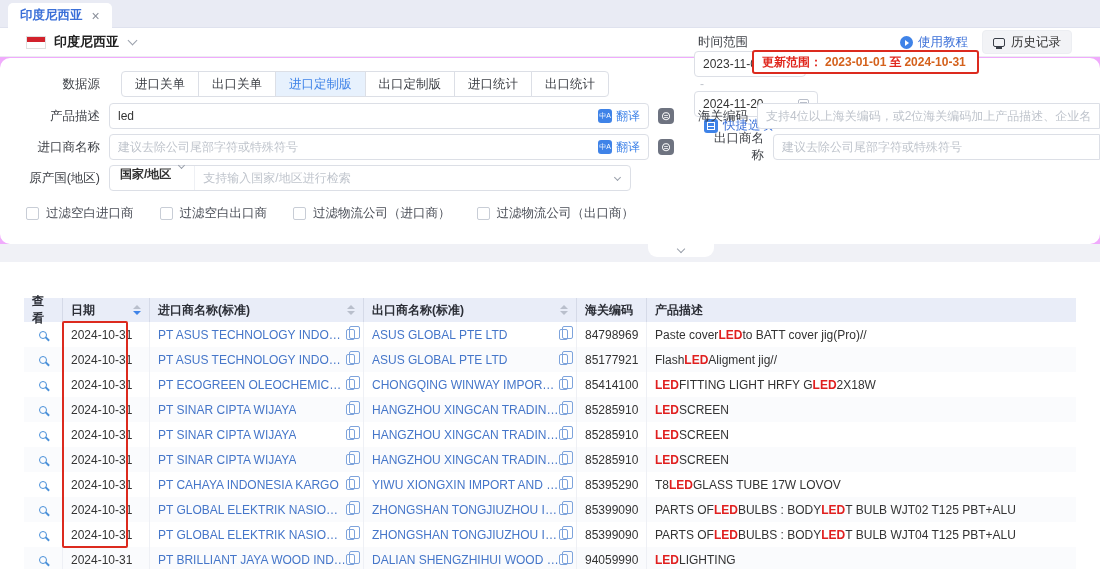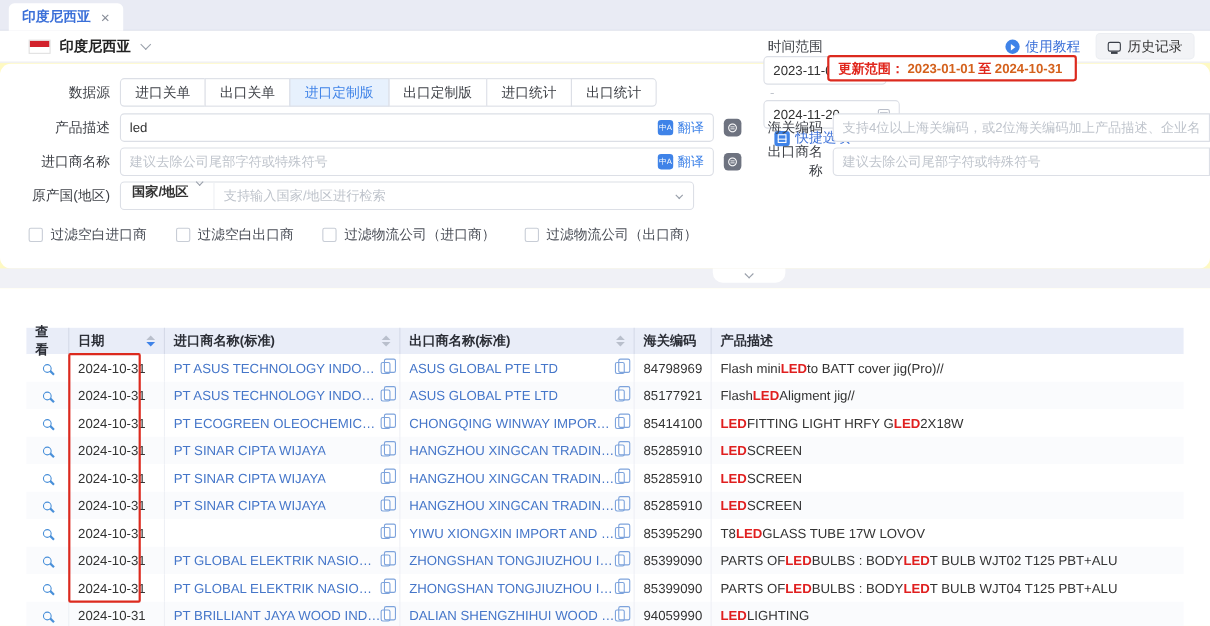--- a/index.html
+++ b/index.html
@@ -1,52 +1,52 @@
 <!DOCTYPE html>
 <html><head>
 <meta charset="utf-8">
 <style>
   * { margin:0; padding:0; box-sizing:border-box; }
   html,body { background:#fff; }
   body { font-family:"Liberation Sans","DejaVu Sans",sans-serif; font-size:12px; color:#333; }
-  #app { position:relative; width:1100px; height:569px; overflow:hidden; background:#fef9c3; }
+  #app { position:relative; width:1100px; height:569px; overflow:hidden; background:#f0abfc; }
 
   
   .tabbar { position:absolute; top:0; left:0; width:1100px; height:28px; background:#e9ebf4; border-bottom:1px solid #dfe2ee; }
   .tab { position:absolute; left:8px; top:3px; height:25px; background:#fff; border-radius:5px 5px 0 0; display:flex; align-items:center; gap:9px; padding:0 12px; }
   .tab-label { color:#3a6fd8; font-weight:bold; font-size:12.5px; }
   .tab-close { color:#8a8f9a; font-size:14px; line-height:1; cursor:pointer; }
 
   
   .apphdr { position:absolute; top:28px; left:0; width:1100px; height:29px; background:#fff; border-bottom:1px solid #ececf1; display:flex; align-items:center; }
   .flag { width:20px; height:13px; border:1px solid #e0e0e0; margin-left:26px; background:linear-gradient(#d2222c 0 50%,#fff 50% 100%); }
   .country { margin-left:8px; font-size:13px; color:#222; font-weight:bold; }
   .chev { width:7px; height:7px; border-right:1.5px solid #9aa0ab; border-bottom:1.5px solid #9aa0ab; transform:rotate(45deg); display:inline-block; }
   .hdr-chev { margin-left:10px; margin-top:-3px; }
-  .hdr-right { margin-left:auto; display:flex; align-items:center; gap:14px; padding-right:14px; }
+  .hdr-right { margin-left:auto; display:flex; align-items:center; gap:14px; padding-right:28px; }
   .tutorial { display:flex; align-items:center; gap:5px; color:#3a6fd8; font-size:12.5px; cursor:pointer; }
   .tut-ic { width:13px; height:13px; border-radius:50%; background:#3f83e8; position:relative; }
   .tut-ic::before { content:""; position:absolute; left:5px; top:4px; border-left:4px solid #fff; border-top:3px solid transparent; border-bottom:3px solid transparent; }
   .history-btn { display:flex; align-items:center; gap:6px; background:#f2f3f6; border:1px solid #eceef2; border-radius:4px; height:24px; padding:0 10px; color:#333; font-size:12.5px; cursor:pointer; }
   .hist-ic { width:12px; height:9px; border:1.5px solid #3a3f48; border-radius:2px; position:relative; }
   .hist-ic::after { content:""; position:absolute; left:2px; right:2px; bottom:-3px; height:1.5px; background:#3a3f48; }
   .fav-star { position:absolute; right:-7px; top:33px; color:#f7b500; font-size:19px; }
 
   
   .update-box { position:absolute; left:752px; top:50px; height:24px; padding:0 8px; background:#fff; border:2px solid #dc2a1e; border-radius:3px; display:flex; align-items:center; white-space:nowrap; z-index:6; font-weight:bold; font-size:12px; }
   .u-red { color:#e0261c; }
   .u-date { color:#d4611c; margin:0 3px; }
 
   
   .filters { position:absolute; top:58px; left:0; width:1100px; height:186px; background:#fff;border-radius:10px; }
   .frow { position:absolute; left:0; width:1100px; display:flex; align-items:center; }
   .flabel { width:100px; text-align:right; margin-right:9px; color:#3c3f45; font-size:12.5px; flex:none; }
   .seg-group { display:flex; }
   .seg { height:26px; display:flex; align-items:center; padding:0 13px; border:1px solid #dcdfe6; margin-left:-1px; background:#fff; color:#3c3f45; font-size:12.5px; cursor:pointer; }
-  .seg:first-child { border-radius:4px 0 0 4px; margin-left:0; }
+  .seg:first-child { border-radius:4px 0 0 4px; margin-left:12px; }
   .seg:last-child { border-radius:0 4px 4px 0; }
   .seg-active { background:#e7f1fd; color:#3f83e8; border-color:#dcdfe6; z-index:1; }
   .inputbox { height:26px; border:1px solid #dcdfe6; border-radius:4px; display:flex; align-items:center; background:#fff; }
   .inputbox input { border:none; outline:none; flex:1; height:100%; padding:0 8px; font:inherit; color:#333; background:transparent; min-width:0; }
   .inputbox input::placeholder { color:#bfc4cc; }
   .ph { color:#bfc4cc; padding:0 8px; white-space:nowrap; overflow:hidden; }
   .val { color:#333; padding:0 8px; }
   .cal { width:11px; height:11px; border:1px solid #b9bec9; border-radius:2px; position:relative; margin-right:8px; flex:none; }
   .cal::before { content:""; position:absolute; left:1px; right:1px; top:2px; height:1px; background:#b9bec9; }
   .dash { color:#c0c4cc; margin:0 6px; }
@@ -194,21 +194,21 @@
       <span class="flabel">进口商名称</span>
       <div class="inputbox" style="width:540px;">
         <input placeholder="建议去除公司尾部字符或特殊符号" style="">
         <div class="tr-btn">
           <span class="tr-ic"></span>
           <span>翻译</span>
         </div>
       </div>
       <span class="eq-ic"></span>
       <div style="position:absolute; left:694px; display:flex; align-items:center; width:406px;">
-        <span class="flabel" style="width:54px;">出口商名称</span>
+        <span class="flabel" style="width:54px;margin-left:16px;">出口商名称</span>
         <div class="inputbox" style="flex:1; border-radius:4px 0 0 4px;">
           <input placeholder="建议去除公司尾部字符或特殊符号" style="">
         </div>
       </div>
     </div>
 
     <div class="frow" style="top:107px; height:26px;">
       <span class="flabel">原产国(地区)</span>
       <div class="inputbox" style="width:522px;">
         <div class="sel-part">
@@ -289,21 +289,21 @@
             <div class="td c-imp">
               <span class="link">PT ASUS TECHNOLOGY INDONESIA BA...</span>
               <div class="copy"></div>
             </div>
             <div class="td c-exp">
               <span class="link">ASUS GLOBAL PTE LTD</span>
               <div class="copy"></div>
             </div>
             <div class="td c-hs">84798969</div>
             <div class="td c-desc">
-              <span>Flash mini</span>
+              <span>Paste cover</span>
               <span class="hl">LED</span>
               <span> to BATT cover jig(Pro)//</span>
             </div>
           </div>
           <div class="tr alt">
             <div class="td c-view">
               <div class="mag"></div>
             </div>
             <div class="td c-date">2024-10-31</div>
             <div class="td c-imp">
@@ -402,20 +402,21 @@
               <span class="hl">LED</span>
               <span> SCREEN</span>
             </div>
           </div>
           <div class="tr">
             <div class="td c-view">
               <div class="mag"></div>
             </div>
             <div class="td c-date">2024-10-31</div>
             <div class="td c-imp">
+              <span class="link">PT CAHAYA INDONESIA KARGO</span>
               <div class="copy"></div>
             </div>
             <div class="td c-exp">
               <span class="link">YIWU XIONGXIN IMPORT AND EXPORT...</span>
               <div class="copy"></div>
             </div>
             <div class="td c-hs">85395290</div>
             <div class="td c-desc">
               <span>T8 </span>
               <span class="hl">LED</span>

